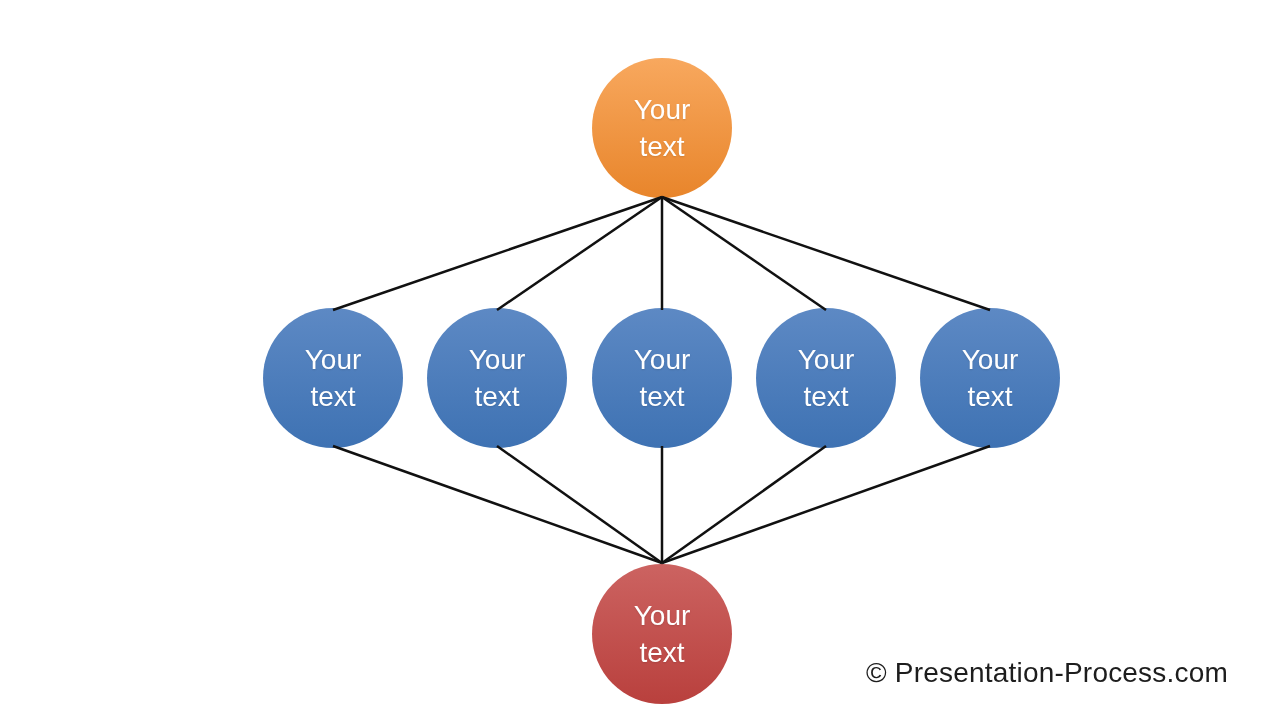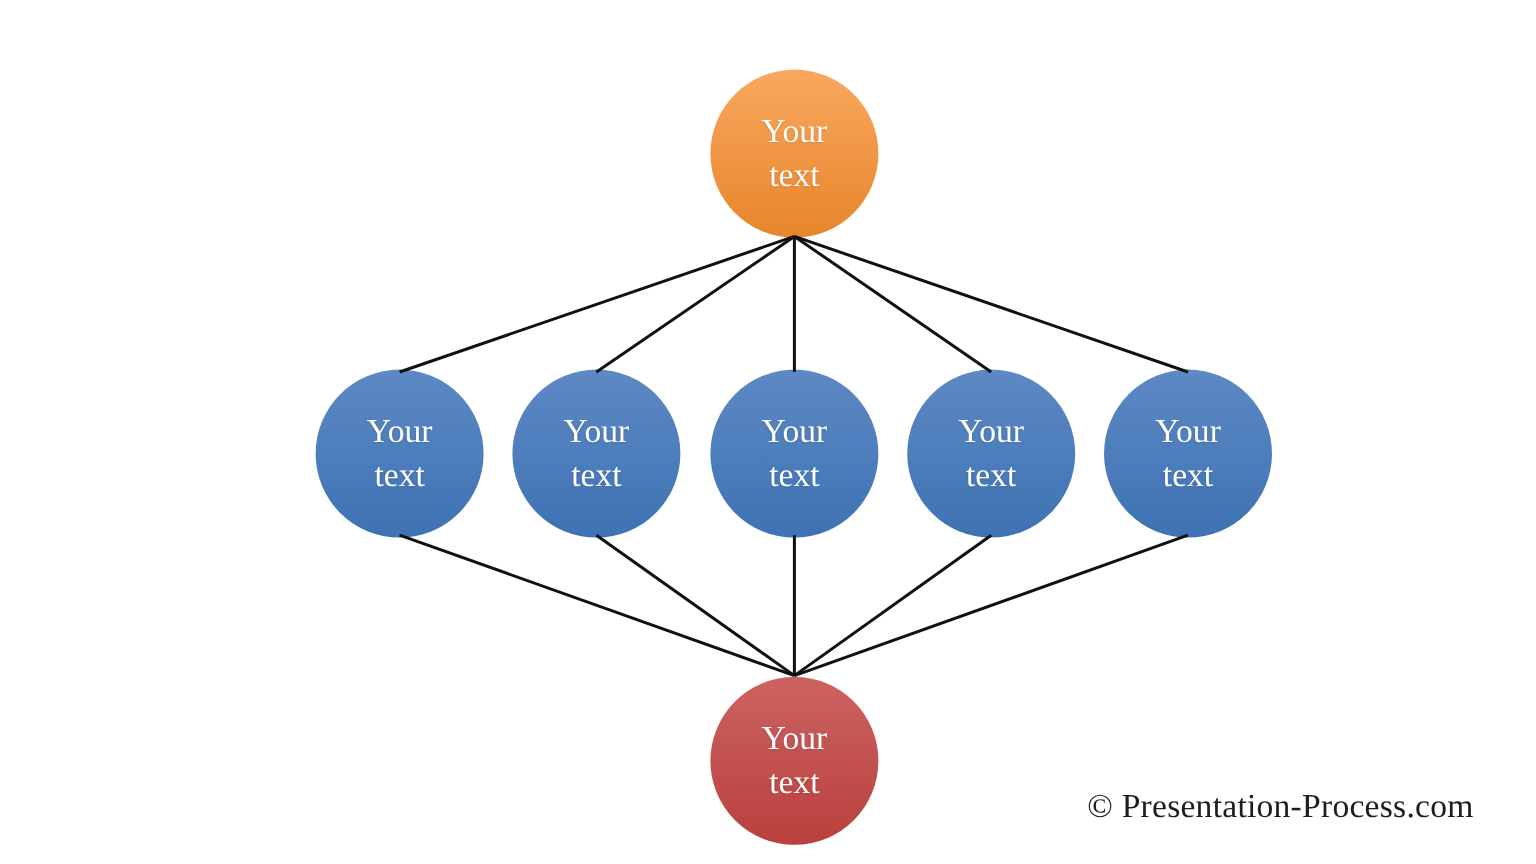--- a/index.html
+++ b/index.html
@@ -6,21 +6,21 @@
     margin: 0;
     padding: 0;
     background: #ffffff;
   }
   .stage {
     position: relative;
     width: 1280px;
     height: 720px;
     background: #ffffff;
     overflow: hidden;
-    font-family: Liberation Serif, serif;
+    font-family: Liberation Sans, sans-serif;
   }
   .connector-layer {
     position: absolute;
     left: 0;
     top: 0;
     width: 1280px;
     height: 720px;
     z-index: 2;
     pointer-events: none;
   }

